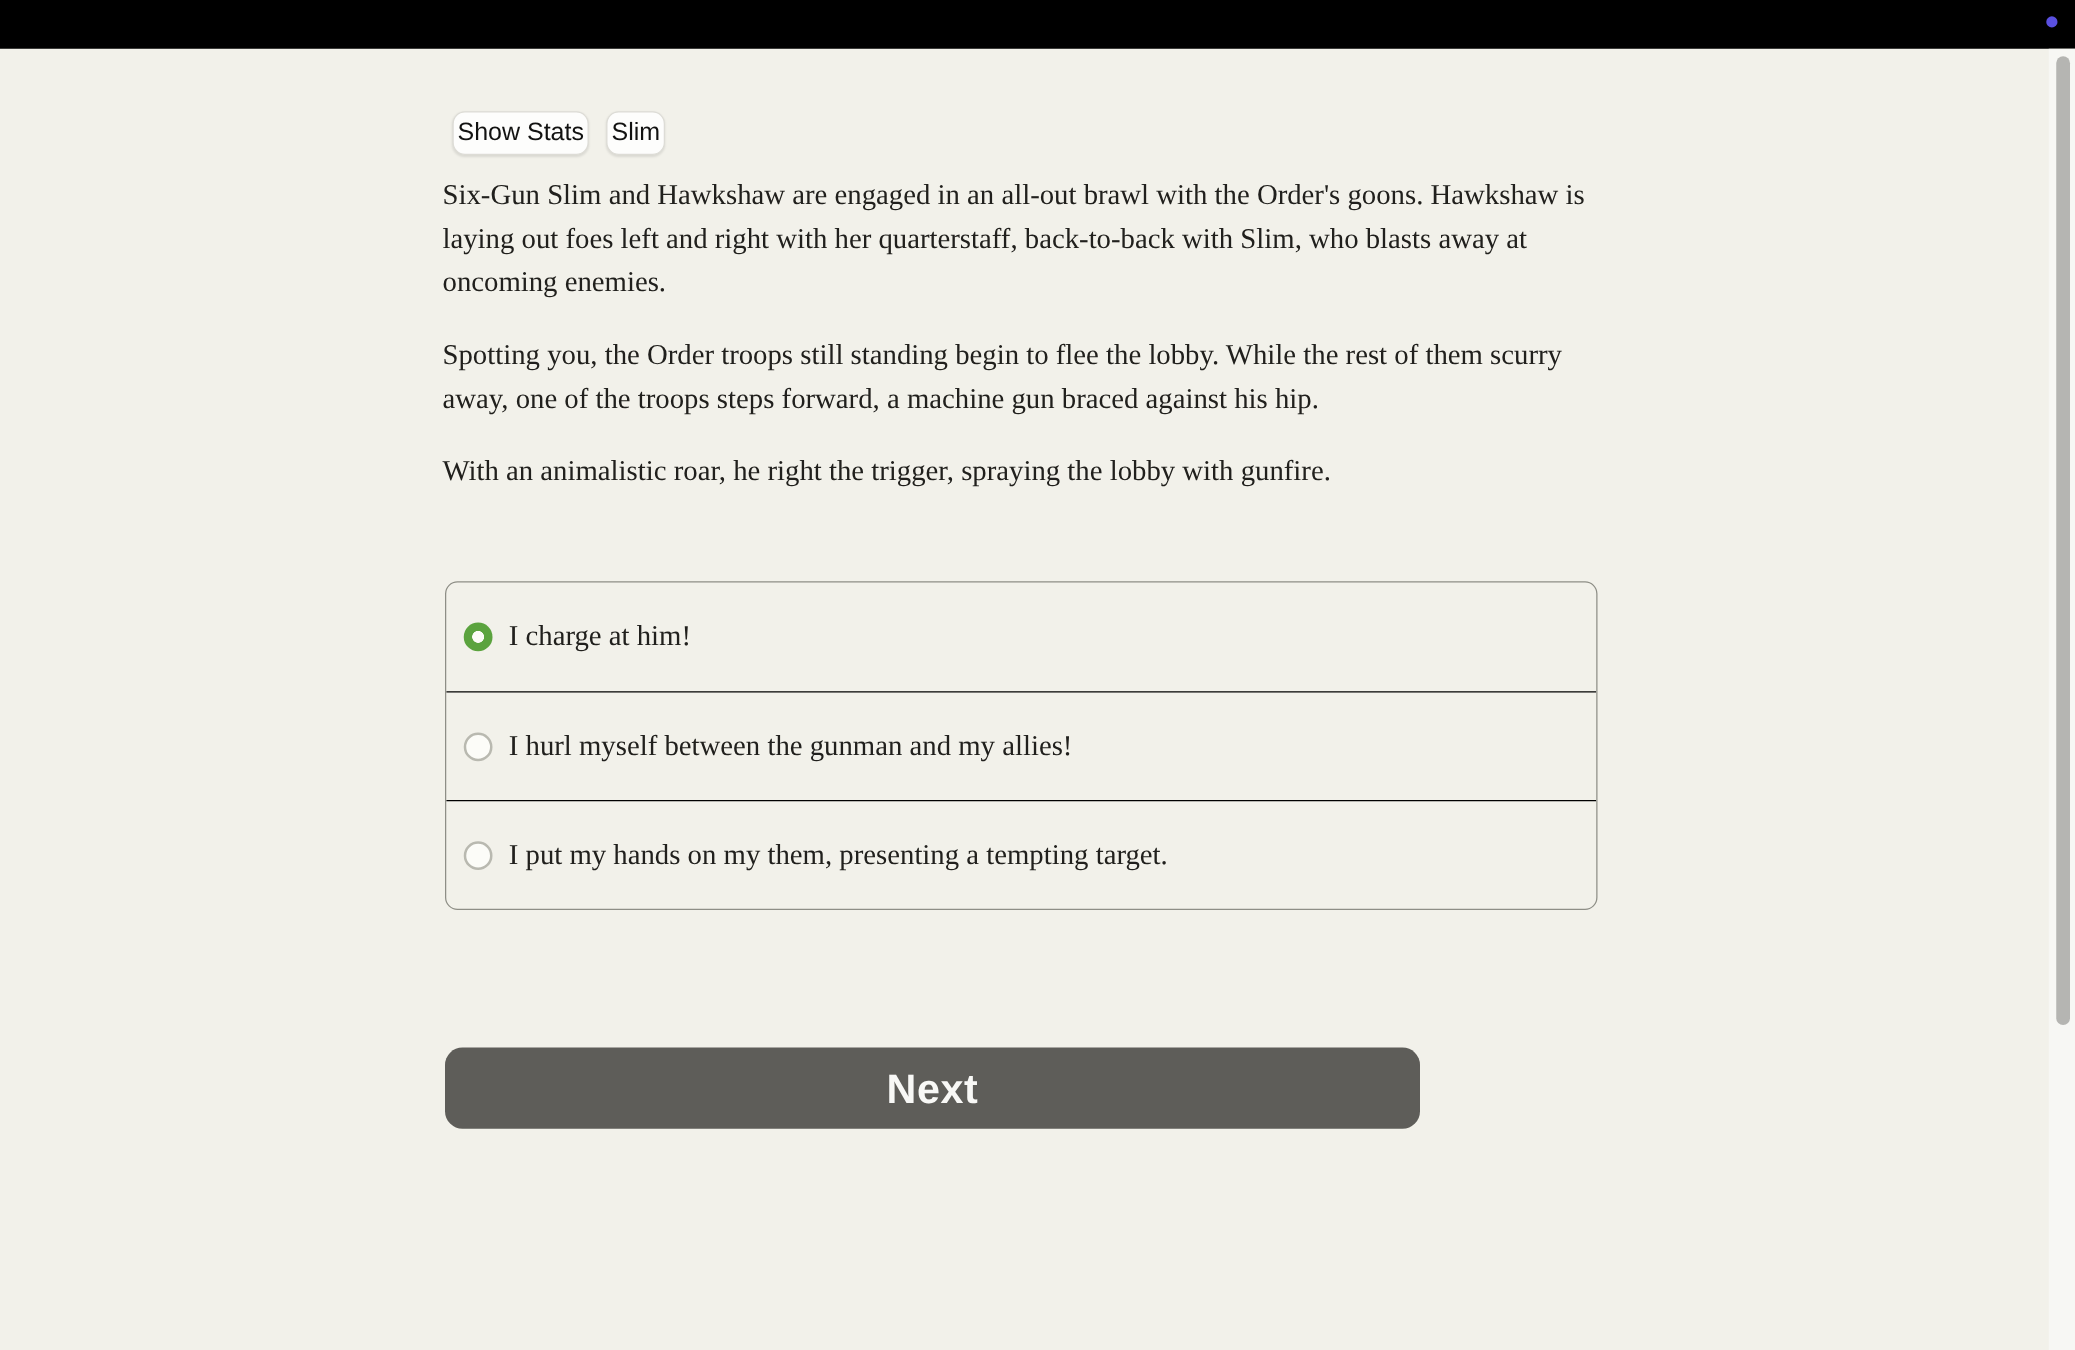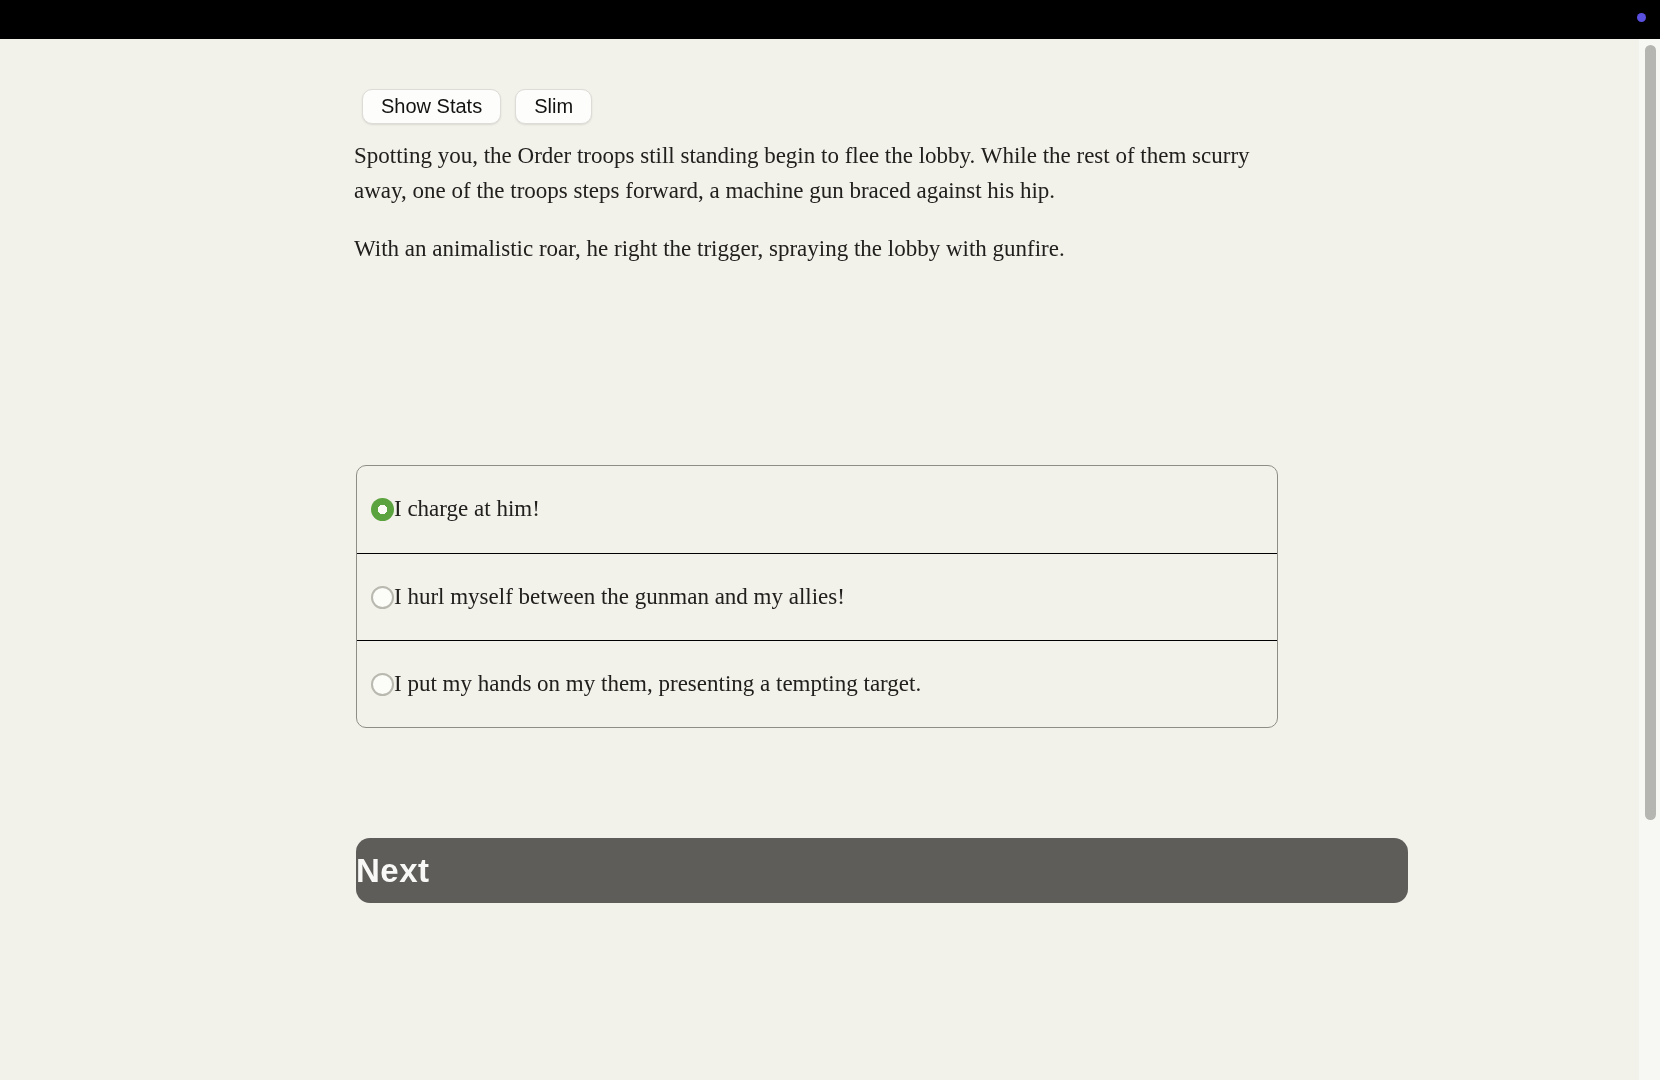--- a/index.html
+++ b/index.html
@@ -35,60 +35,60 @@
 
   .content{
     position:absolute; left:354px; top:0; width:924px; height:1080px;
   }
 
   .toolbar{
     position:absolute; left:8px; top:89px; display:flex; gap:14px;
   }
   .pill-btn{
     height:35px; display:inline-flex; align-items:center;
-    padding:0 18px; background:#fdfdfc;
+    padding:0 3px; background:#fdfdfc;
     border:1px solid #dddcd6; border-radius:10px;
     box-shadow:0 1px 2px rgba(0,0,0,0.10);
     font-size:20px; color:#121211; cursor:pointer; white-space:nowrap;
   }
 
   .story{
     position:absolute; left:0; top:138px; width:924px;
     font-family:"Liberation Serif", serif;
     font-size:23px; line-height:35px; color:#21201d;
   }
   .story p{ margin:0 0 23px 0; }
 
   .choice-box{
     position:absolute; left:2px; top:465px; width:922px;
     border:1px solid #8e8e86; border-radius:10px;
     overflow:hidden; background:var(--page-bg, #f2f1ea);
   }
   .choice-row{
-    display:flex; align-items:center; 
+    display:flex; align-items:center; gap:13px;
     height:87px; padding:0 16px 0 14px; cursor:pointer;
   }
   .choice-row + .choice-row{ border-top:1px solid #000000; }
   .radio{
     flex:0 0 auto; width:23px; height:23px; border-radius:50%;
     background:#fcfcf8; border:2px solid #b9b9b0;
   }
   .radio.on{
     border:none;
     background:radial-gradient(circle at 50% 50%, #fbfbf6 0 4.5px, var(--accent-green, #5ba33e) 5px);
   }
   .choice-label{
     font-family:"Liberation Serif", serif;
     font-size:23px; color:#21201d; line-height:1.25;
   }
 
   .next-btn{
-    position:absolute; left:2px; top:838px; width:1052px; height:65px;
+    position:absolute; left:2px; top:838px; width:780px; height:65px;
     background:var(--next-bg, #5e5d59); border:none; border-radius:14px;
-    display:flex; align-items:center; 
+    display:flex; align-items:center; justify-content:center;
     cursor:pointer;
   }
   .next-label{
     color:#f8f8f6; font-size:33px; font-weight:bold; letter-spacing:0.5px;
     font-family:"Liberation Sans", sans-serif;
   }
 </style>
 </head>
 <body style="--page-bg: #f2f1ea; --accent-green: #5ba33e; --next-bg: #5e5d59; --dot-color: #5a50e0;">
 
@@ -103,20 +103,21 @@
   <div class="toolbar">
     <button class="pill-btn">
       <span>Show Stats</span>
     </button>
     <button class="pill-btn">
       <span>Slim</span>
     </button>
   </div>
 
   <div class="story">
+    <p>Six-Gun Slim and Hawkshaw are engaged in an all-out brawl with the Order's goons. Hawkshaw is laying out foes left and right with her quarterstaff, back-to-back with Slim, who blasts away at oncoming enemies.</p>
     <p>Spotting you, the Order troops still standing begin to flee the lobby. While the rest of them scurry away, one of the troops steps forward, a machine gun braced against his hip.</p>
     <p>With an animalistic roar, he right the trigger, spraying the lobby with gunfire.</p>
   </div>
 
   <div class="choice-box">
     <div class="choice-row">
       <span class="radio on"></span>
       <span class="choice-label">I charge at him!</span>
     </div>
     <div class="choice-row">

